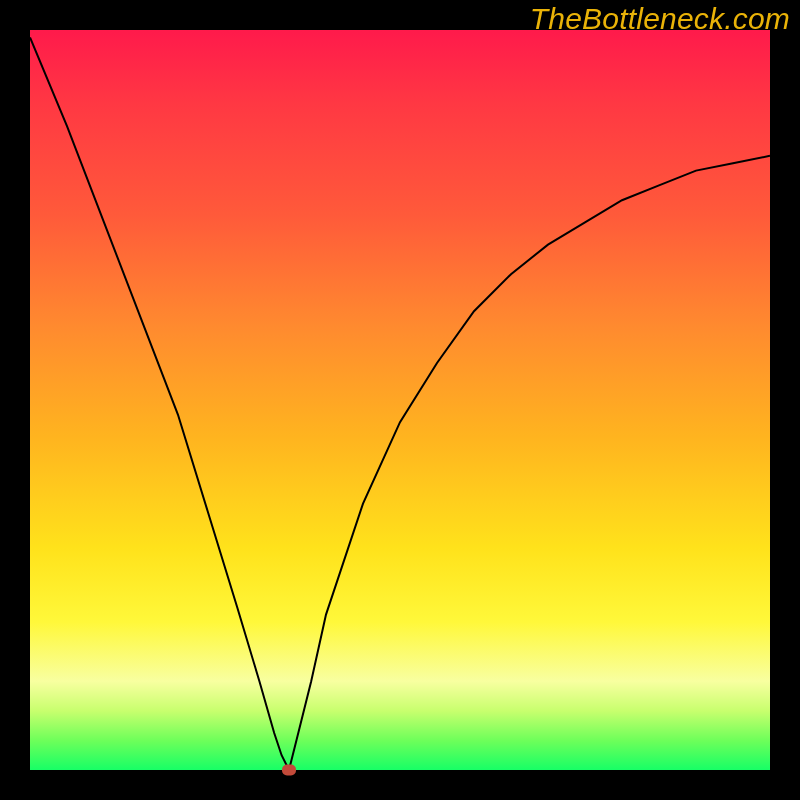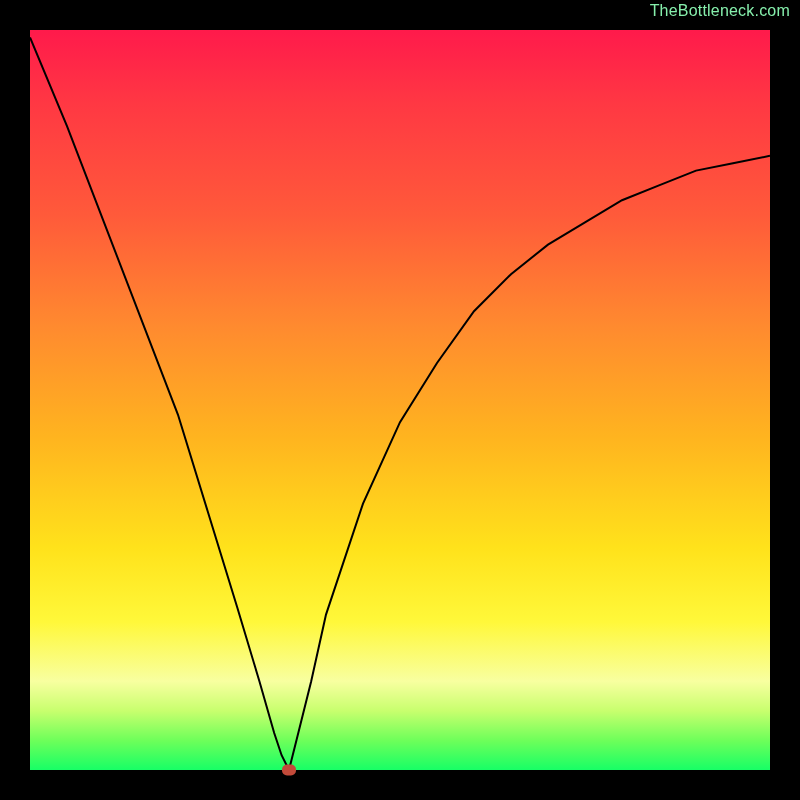--- a/index.html
+++ b/index.html
@@ -14,25 +14,26 @@
   .frame {
     position: relative;
     width: 800px;
     height: 800px;
     background: #000;
   }
   .watermark {
     position: absolute;
     top: 2px;
     right: 10px;
-    color: #86efac;
-    font-size: 16px;
+    color: #eab308;
+    font-size: 30px;
     font-weight: 500;
     letter-spacing: 0.2px;
     user-select: none;
+    font-style: italic;
   }
   .plot-outer {
     position: absolute;
     left: 30px;
     top: 30px;
     width: 740px;
     height: 740px;
     background: #000;
   }
   

